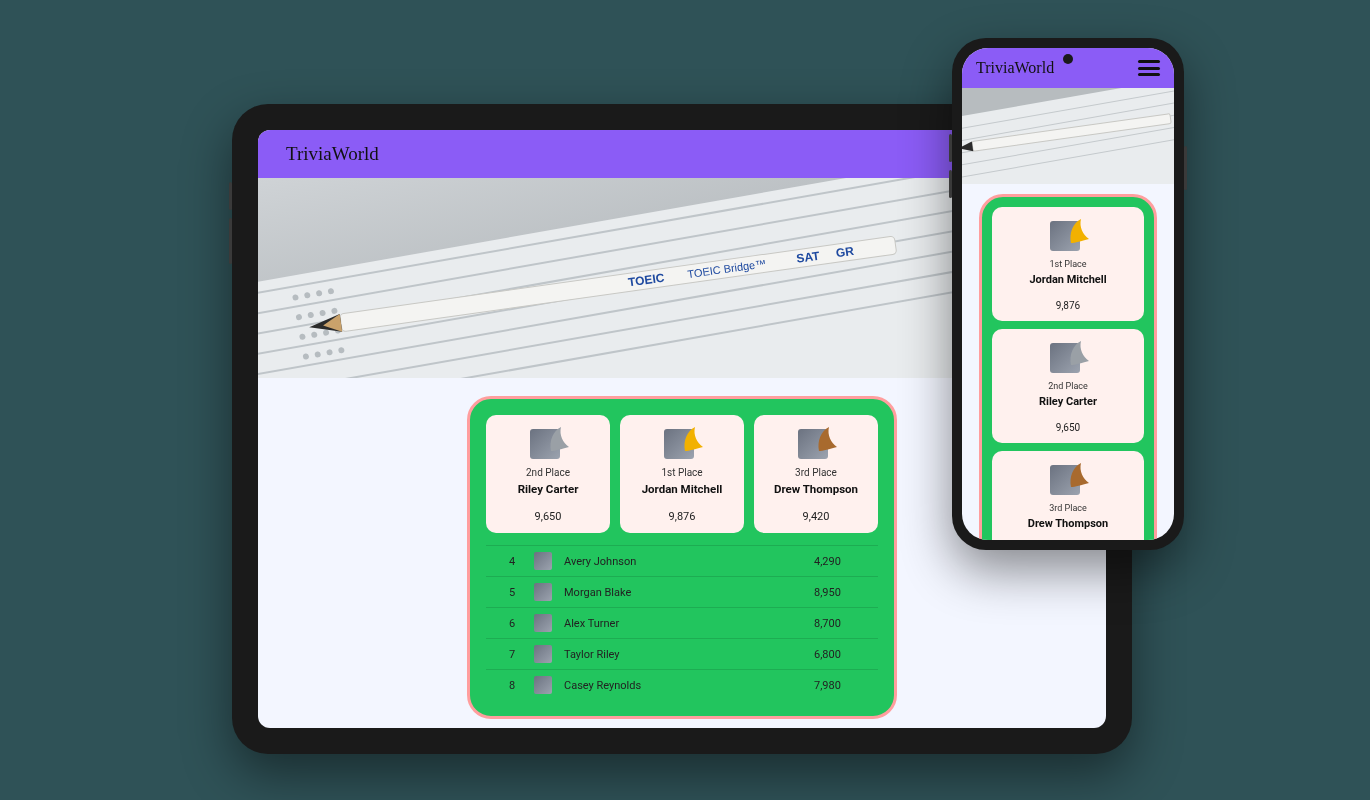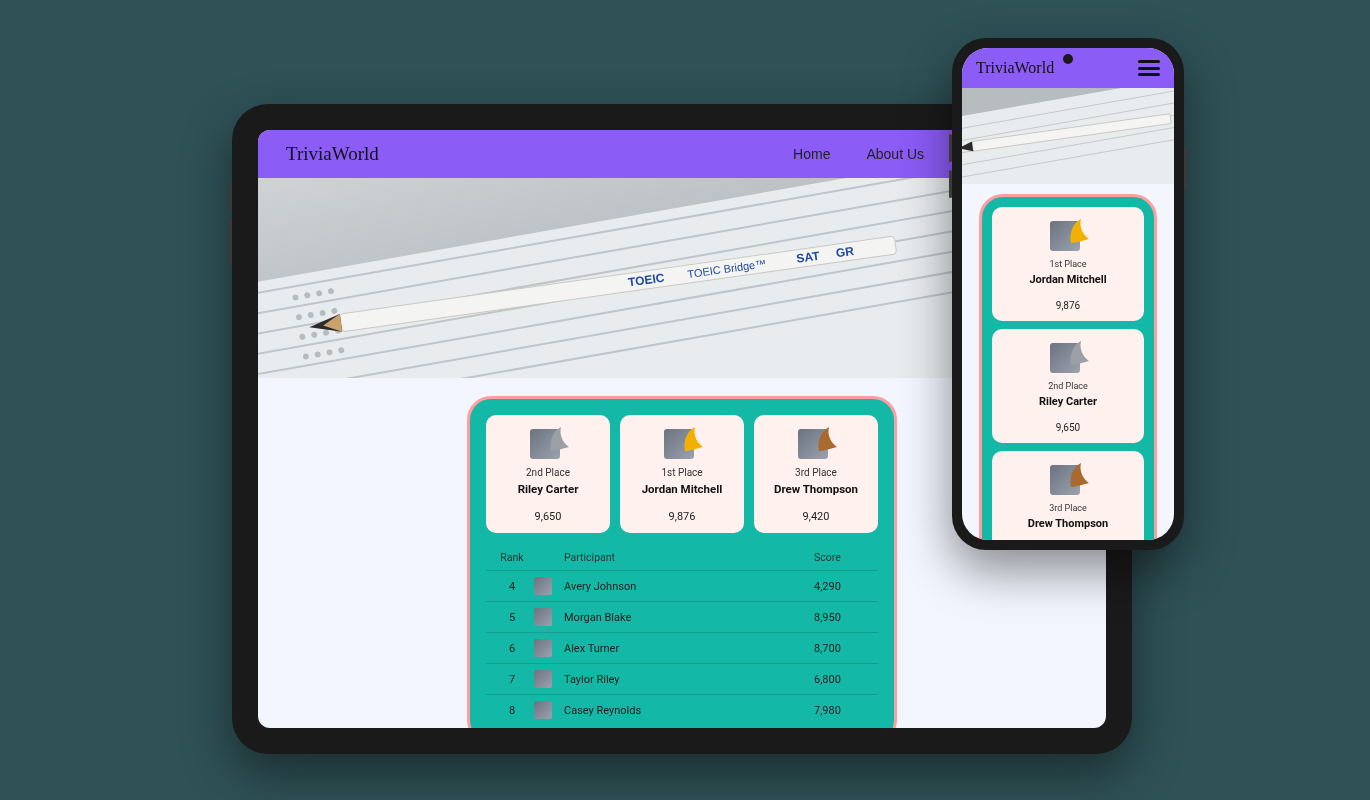--- a/index.html
+++ b/index.html
@@ -96,21 +96,21 @@
     position: relative;
     overflow: hidden;
   }
   .tablet-screen .hero { height: 200px; }
   .phone-screen .hero  { height: 96px; }
   .hero svg { width: 100%; height: 100%; display: block; }
 
   
   .lb-wrap {
     margin: 18px auto 0;
-    background: #14b8a6;
+    background: #22c55e;
     border: 3px solid #ff9e9e;
     border-radius: 24px;
     padding: 16px;
   }
   .tablet-screen .lb-wrap { width: 430px; }
   .phone-screen  .lb-wrap { width: 178px; margin-top: 10px; padding: 10px; }
 
   .podium {
     display: flex;
     gap: 10px;
@@ -178,26 +178,20 @@
 
 </style>
 </head>
 <body>
 
 <div class="tablet">
   <div class="tablet-screen">
 
     <div class="navbar">
       <div class="logo">TriviaWorld</div>
-      <div class="links">
-        <span>Home</span>
-        <span>About Us</span>
-        <span>Trivia</span>
-        <span>Contact</span>
-      </div>
     </div>
 
     <div class="hero">
       <svg viewBox="0 0 848 200" preserveAspectRatio="xMidYMid slice">
         <defs>
           <linearGradient id="paperG" x1="0" y1="0" x2="1" y2="1">
             <stop offset="0" stop-color="#cfd3d6"></stop>
               <stop offset="1" stop-color="#9aa0a4"></stop>
           </linearGradient>
         </defs>
@@ -284,26 +278,20 @@
                 </svg>
             </div>
           </div>
           <div class="place">3rd Place</div>
           <div class="name">Drew Thompson</div>
           <div class="score">9,420</div>
         </div>
       </div>
 
       <div class="lb-table">
-        <div class="hdr">
-          <div class="rank">Rank</div>
-          <div></div>
-          <div>Participant</div>
-          <div class="sc">Score</div>
-        </div>
 
         <div class="row">
           <div class="rank">4</div>
           <div class="thumb"></div>
           <div>Avery Johnson</div>
           <div class="sc">4,290</div>
         </div>
         <div class="row">
           <div class="rank">5</div>
           <div class="thumb"></div>

